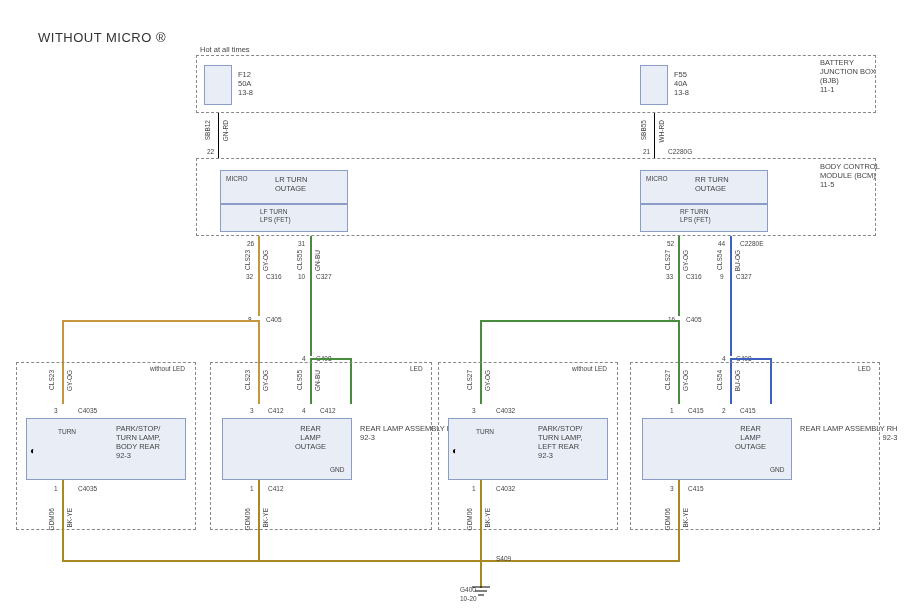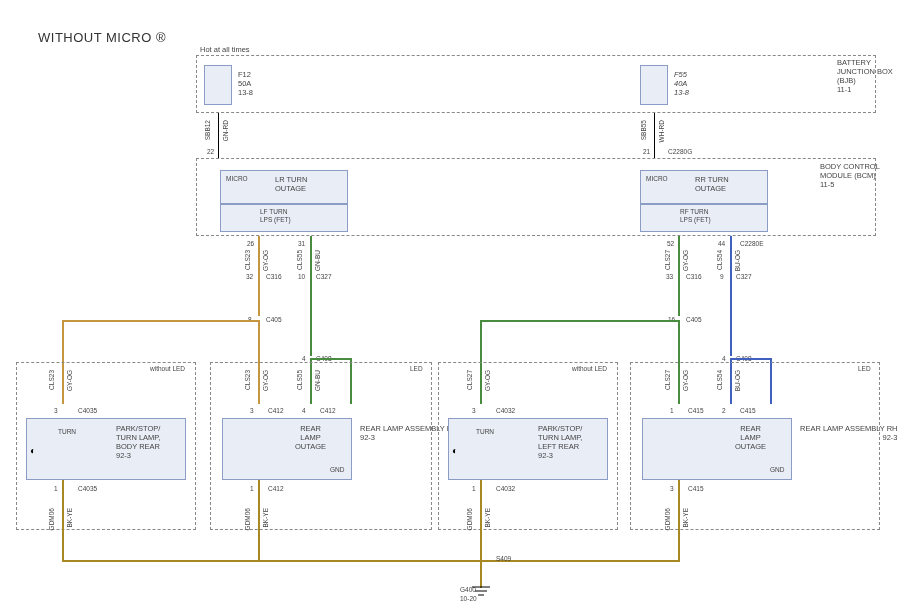--- a/index.html
+++ b/index.html
@@ -60,31 +60,31 @@
   }
 </style>
 </head>
 <body>
 
 <div class="title">WITHOUT MICRO ®</div>
 
 <div class="label" style="top:45px; left:200px;">Hot at all times</div>
 
 <div class="dashed-box" style="top:55px; left:196px; width:680px; height:58px;"></div>
-<div class="label" style="top:58px; left:820px; width:60px;margin-left:17px;"><span>BATTERY JUNCTION BOX (BJB)</span><br><span>11-1</span></div>
+<div class="label" style="top:58px; left:820px; width:60px;"><span>BATTERY JUNCTION BOX (BJB)</span><br><span>11-1</span></div>
 
 <div class="box" style="top:65px; left:204px; width:28px; height:40px;"></div>
 <div class="label" style="top:70px; left:238px;">
   <span>F12</span><br>
   <span>50A</span><br>
   <span>13-8</span>
 </div>
 
 <div class="box" style="top:65px; left:640px; width:28px; height:40px;"></div>
-<div class="label" style="top:70px; left:674px;font-style:italic;">
+<div class="label" style="top:70px; left:674px;">
   <span>F55</span><br>
   <span>40A</span><br>
   <span>13-8</span>
 </div>
 
 <div class="wire wire-v" style="top:113px; left:218px; height:45px;"></div>
 <div class="label vert-text small-label" style="top:120px; left:204px;">SBB12</div>
 <div class="label vert-text small-label" style="top:120px; left:222px;">GN-RD</div>
 <div class="label small-label" style="top:148px; left:207px;">22</div>
 

